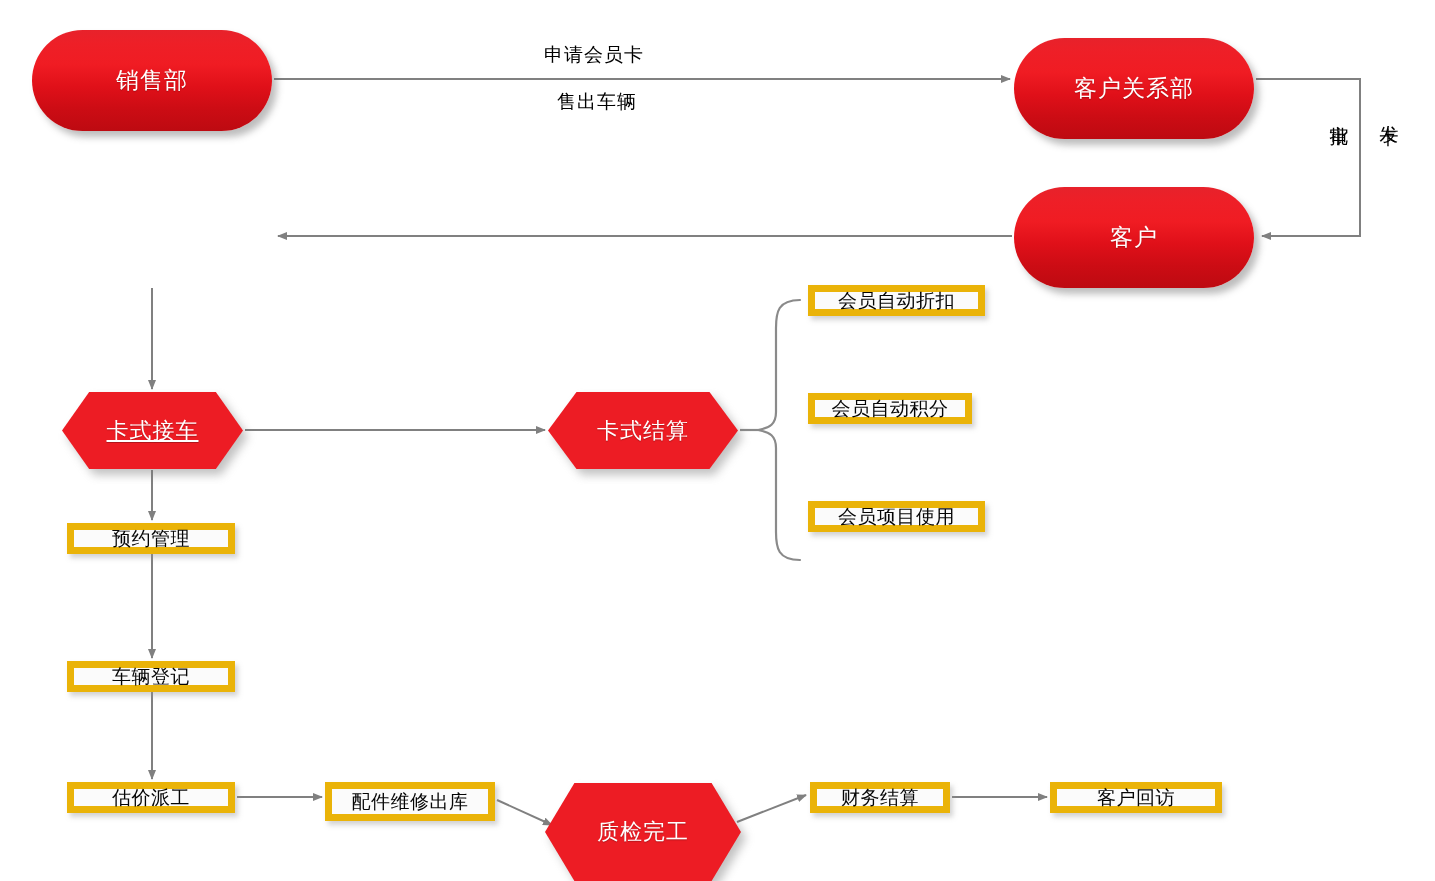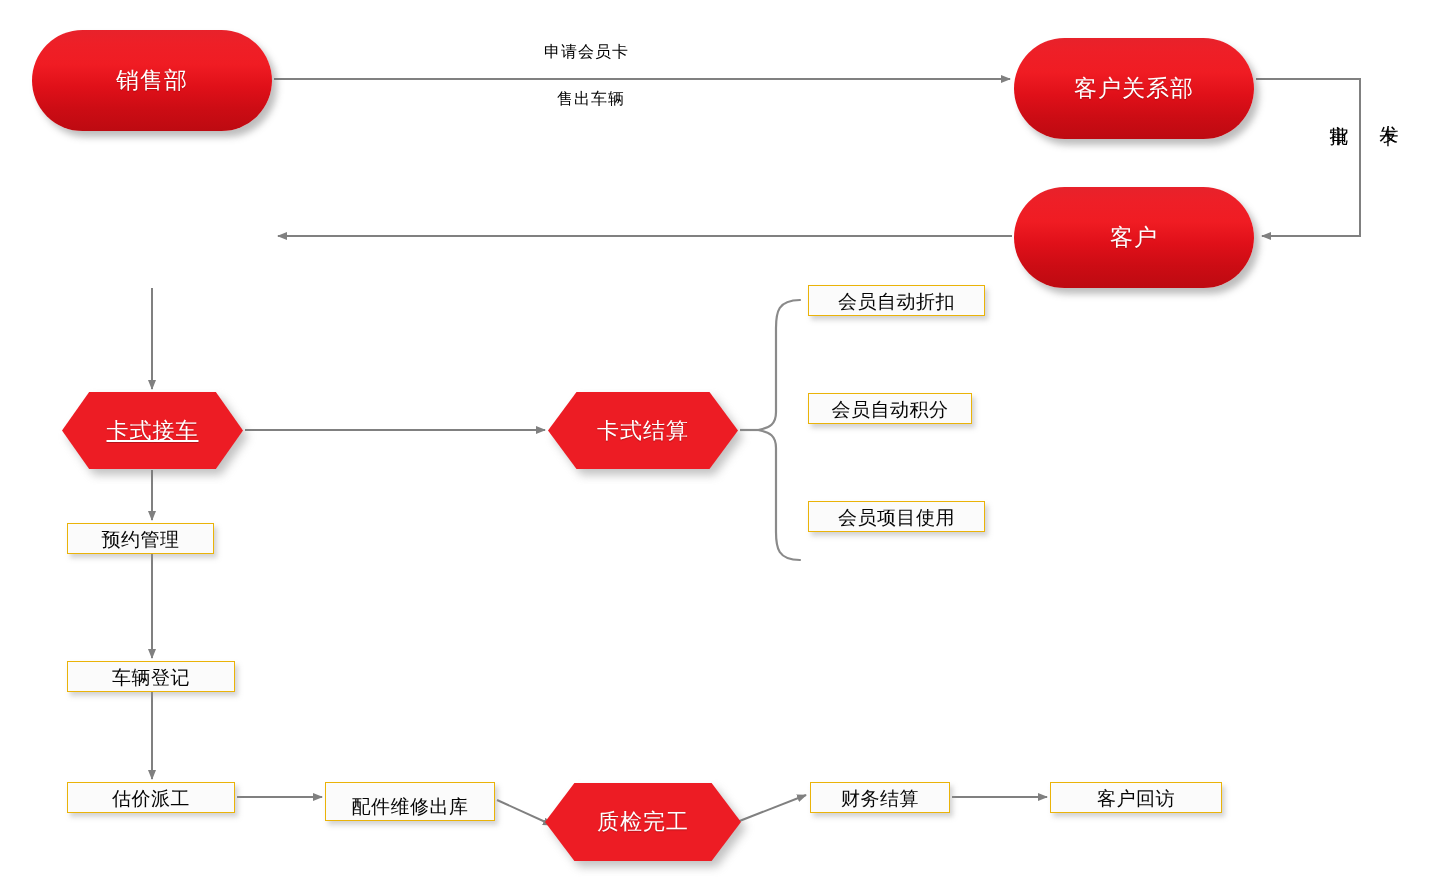--- a/index.html
+++ b/index.html
@@ -71,36 +71,36 @@
   .hex-wrap > .hex {
     position: relative;
     left: 0;
     top: 0;
   }
 
   
   .rect {
     position: absolute;
     background: #fbfbfb;
-    border: 1px solid #eab308;
+    border: 7px solid #eab308;
     box-shadow: 3px 4px 5px rgba(150,150,150,0.42);
     display: flex;
-    align-items: flex-end;
+    align-items: center;
     justify-content: center;
     color: #050505;
     font-size: 19px;
     letter-spacing: 0.5px;
     box-sizing: border-box;
   }
 
   
   .elabel {
     position: absolute;
     color: #000000;
-    font-size: 16px;
+    font-size: 19px;
     letter-spacing: 1px;
     white-space: nowrap;
   }
   .vlabel {
     position: absolute;
     color: #000000;
     font-size: 19px;
     letter-spacing: 2px;
     writing-mode: vertical-rl;
     text-orientation: upright;
@@ -173,38 +173,38 @@
     </div>
   </div>
 
   <div class="hex-wrap" style="left:548px; top:392px;">
     <div class="hex" style="width:190px; height:77px;">
       <span>卡式结算</span>
     </div>
   </div>
 
   <div class="hex-wrap" style="left:545px; top:783px;">
-    <div class="hex" style="width:196px; height:78px;align-items:center;">
+    <div class="hex" style="width:196px; height:98px;align-items:center;">
       <span>质检完工</span>
     </div>
   </div>
 
   <div class="rect" style="left:808px; top:285px; width:177px; height:31px;">
     <span>会员自动折扣</span>
   </div>
 
   <div class="rect" style="left:808px; top:393px; width:164px; height:31px;font-family:Liberation Serif, serif;">
     <span>会员自动积分</span>
   </div>
 
   <div class="rect" style="left:808px; top:501px; width:177px; height:31px;">
     <span>会员项目使用</span>
   </div>
 
-  <div class="rect" style="left:67px; top:523px; width:147px; height:31px;">
+  <div class="rect" style="left:67px; top:523px; width:168px; height:31px;">
     <span>预约管理</span>
   </div>
 
   <div class="rect" style="left:67px; top:661px; width:168px; height:31px;">
     <span>车辆登记</span>
   </div>
 
   <div class="rect" style="left:67px; top:782px; width:168px; height:31px;">
     <span>估价派工</span>
   </div>

